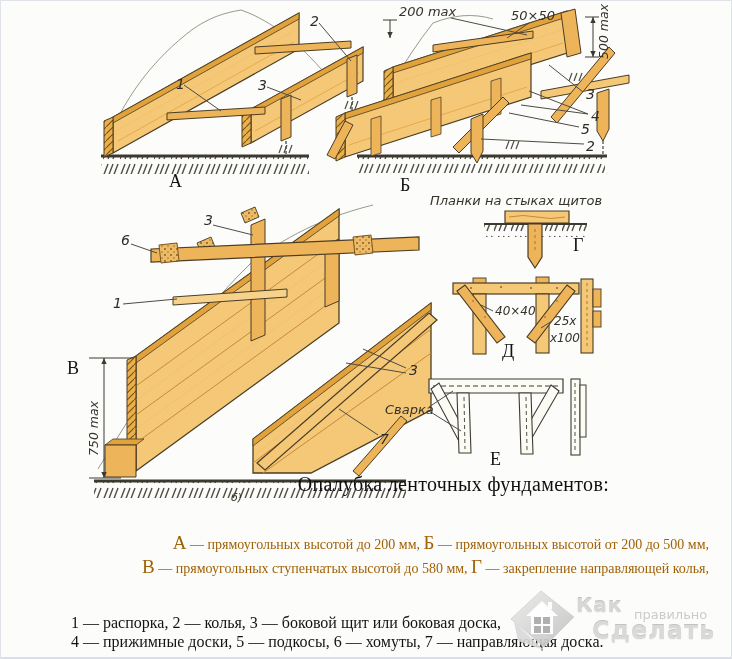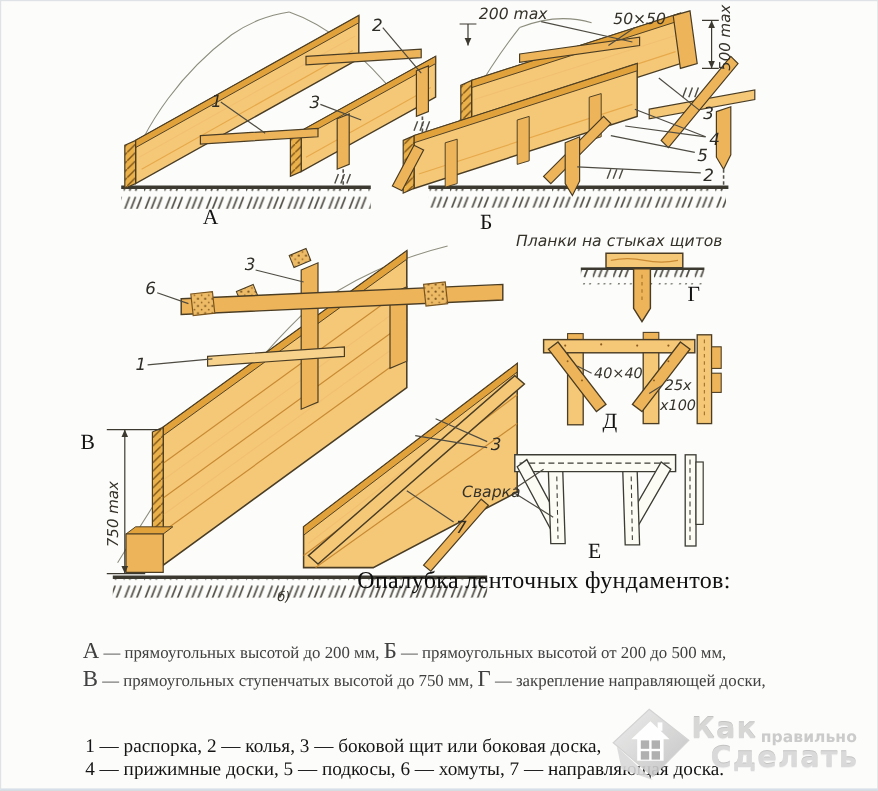--- a/index.html
+++ b/index.html
@@ -14,35 +14,35 @@
   svg text{user-select:none;}
   .hand{font-family:"DejaVu Sans", sans-serif;font-style:italic;fill:#35322a;}
   .callout{font-family:"DejaVu Sans", sans-serif;font-style:italic;font-size:14px;fill:#2f2d27;}
   .scene-letter{font-family:"Liberation Serif", serif;font-size:18px;fill:#141414;}
   .leader{stroke:#4d4b42;stroke-width:1;fill:none;}
   .dim{stroke:#3c3a30;stroke-width:1;fill:none;}
   .title{
     position:absolute;left:0;top:472px;width:608px;text-align:right;
     font-size:20px;color:#0f0f0f;letter-spacing:.3px;
   }
-  .legend-letters{position:absolute;left:68px;top:531px;width:640px;color:#404040;}
+  .legend-letters{position:absolute;left:68px;top:531px;width:640px;color:#a16207;text-align:right;}
   .legend-letters .lline{font-size:14px;line-height:22px;white-space:nowrap;}
   .legend-letters .big{font-size:19px;}
   .legend-numbers{position:absolute;left:70px;top:612px;width:640px;color:#141414;}
   .legend-numbers .nline{font-size:16px;line-height:19px;white-space:nowrap;}
   .watermark{position:absolute;left:505px;top:586px;width:220px;height:66px;opacity:.9;}
   .wm-logo{position:absolute;left:0;top:2px;}
   .wm-kak{
     position:absolute;left:70px;top:6px;font-family:"DejaVu Sans", sans-serif;
-    font-weight:bold;font-size:24px;color:#d3d3d3;letter-spacing:1px;
+    font-weight:bold;font-size:20px;color:#d3d3d3;letter-spacing:1px;
     text-shadow:0 1px 0 #f2f2f2, 0 -1px 0 #bdbdbd;
   }
   .wm-pravilno{
     position:absolute;left:128px;top:20px;font-family:"DejaVu Sans", sans-serif;
-    font-size:13px;color:#c6c6c6;font-weight:bold;
+    font-size:13px;color:#c6c6c6;
   }
   .wm-sdelat{
     position:absolute;left:66px;top:30px;font-family:"DejaVu Sans", sans-serif;
     font-weight:bold;font-size:24px;color:#d6d6d6;letter-spacing:1px;
     text-shadow:0 1px 0 #f2f2f2, 0 -1px 0 #bdbdbd;
     margin-left:20px;
   }
 </style>
 </head>
 <body>
@@ -316,21 +316,21 @@
     <line class="leader" x1="428" y1="410" x2="460" y2="430"></line>
     <text class="hand" font-size="13" x="384" y="413" stroke="none" fill="#35322a">Сварка</text>
     <text class="scene-letter" x="489" y="464" stroke="none" fill="#141414">Е</text>
   </g>
 </svg>
 
 <div class="title">Опалубка ленточных фундаментов:</div>
 
 <div class="legend-letters">
       <div class="lline"><span class="big">А</span><span> — прямоугольных высотой до 200 мм, </span><span class="big">Б</span><span> — прямоугольных высотой от 200 до 500 мм,</span></div>
-      <div class="lline"><span class="big">В</span><span> — прямоугольных ступенчатых высотой до 750 мм,  </span><span class="big">Г</span><span> — закрепление направляющей доски,</span></div>
+      <div class="lline"><span class="big">В</span><span> — прямоугольных ступенчатых высотой до 580 мм,  </span><span class="big">Г</span><span> — закрепление направляющей колья,</span></div>
     </div>
 <div class="legend-numbers">
       <div class="nline">1 — распорка, 2 — колья, 3 — боковой щит или боковая доска,</div>
       <div class="nline">4 — прижимные доски, 5 — подкосы, 6 — хомуты, 7 — направляющая доска.</div>
     </div>
 
 <div class="watermark">
   <svg class="wm-logo" width="70" height="62" viewBox="0 0 70 62">
     <defs>
       <linearGradient id="lg" x1="0" y1="0" x2="1" y2="1">

